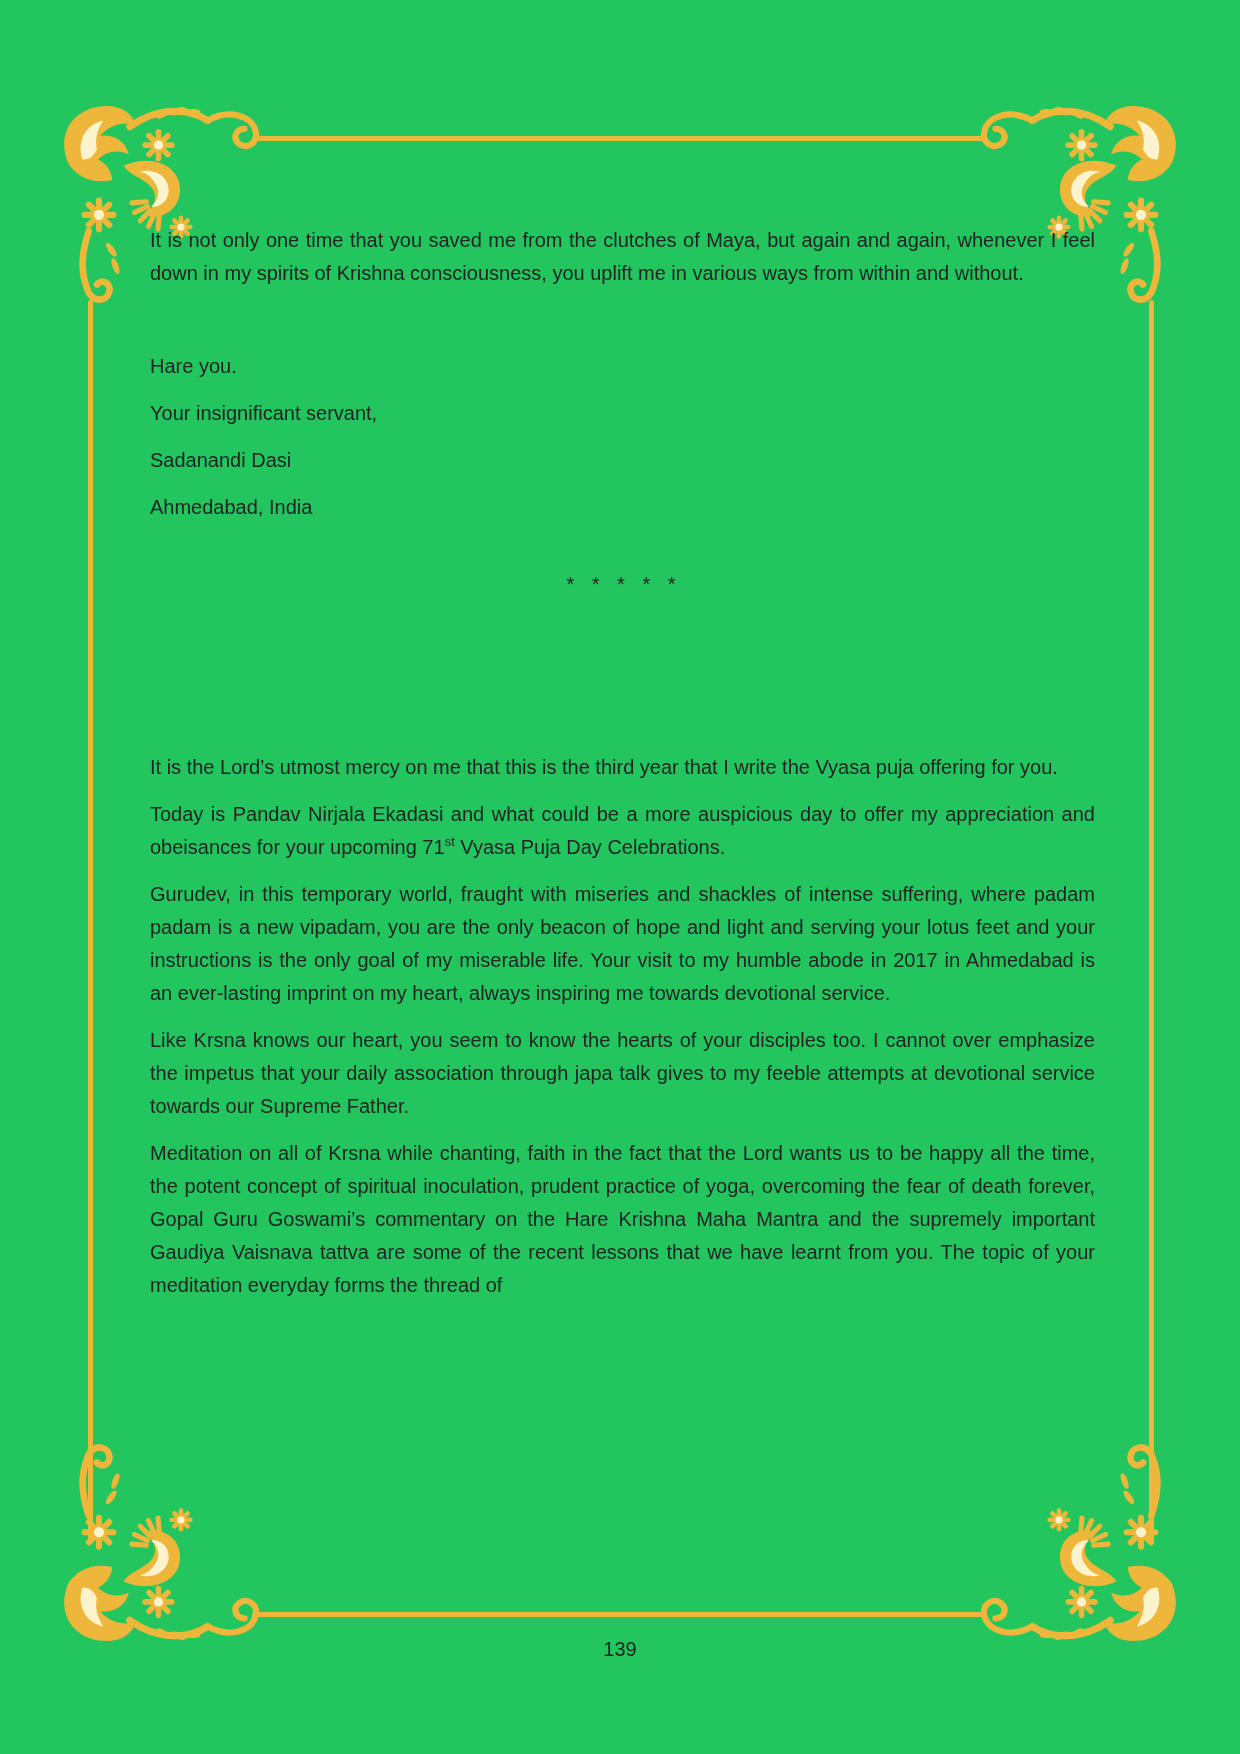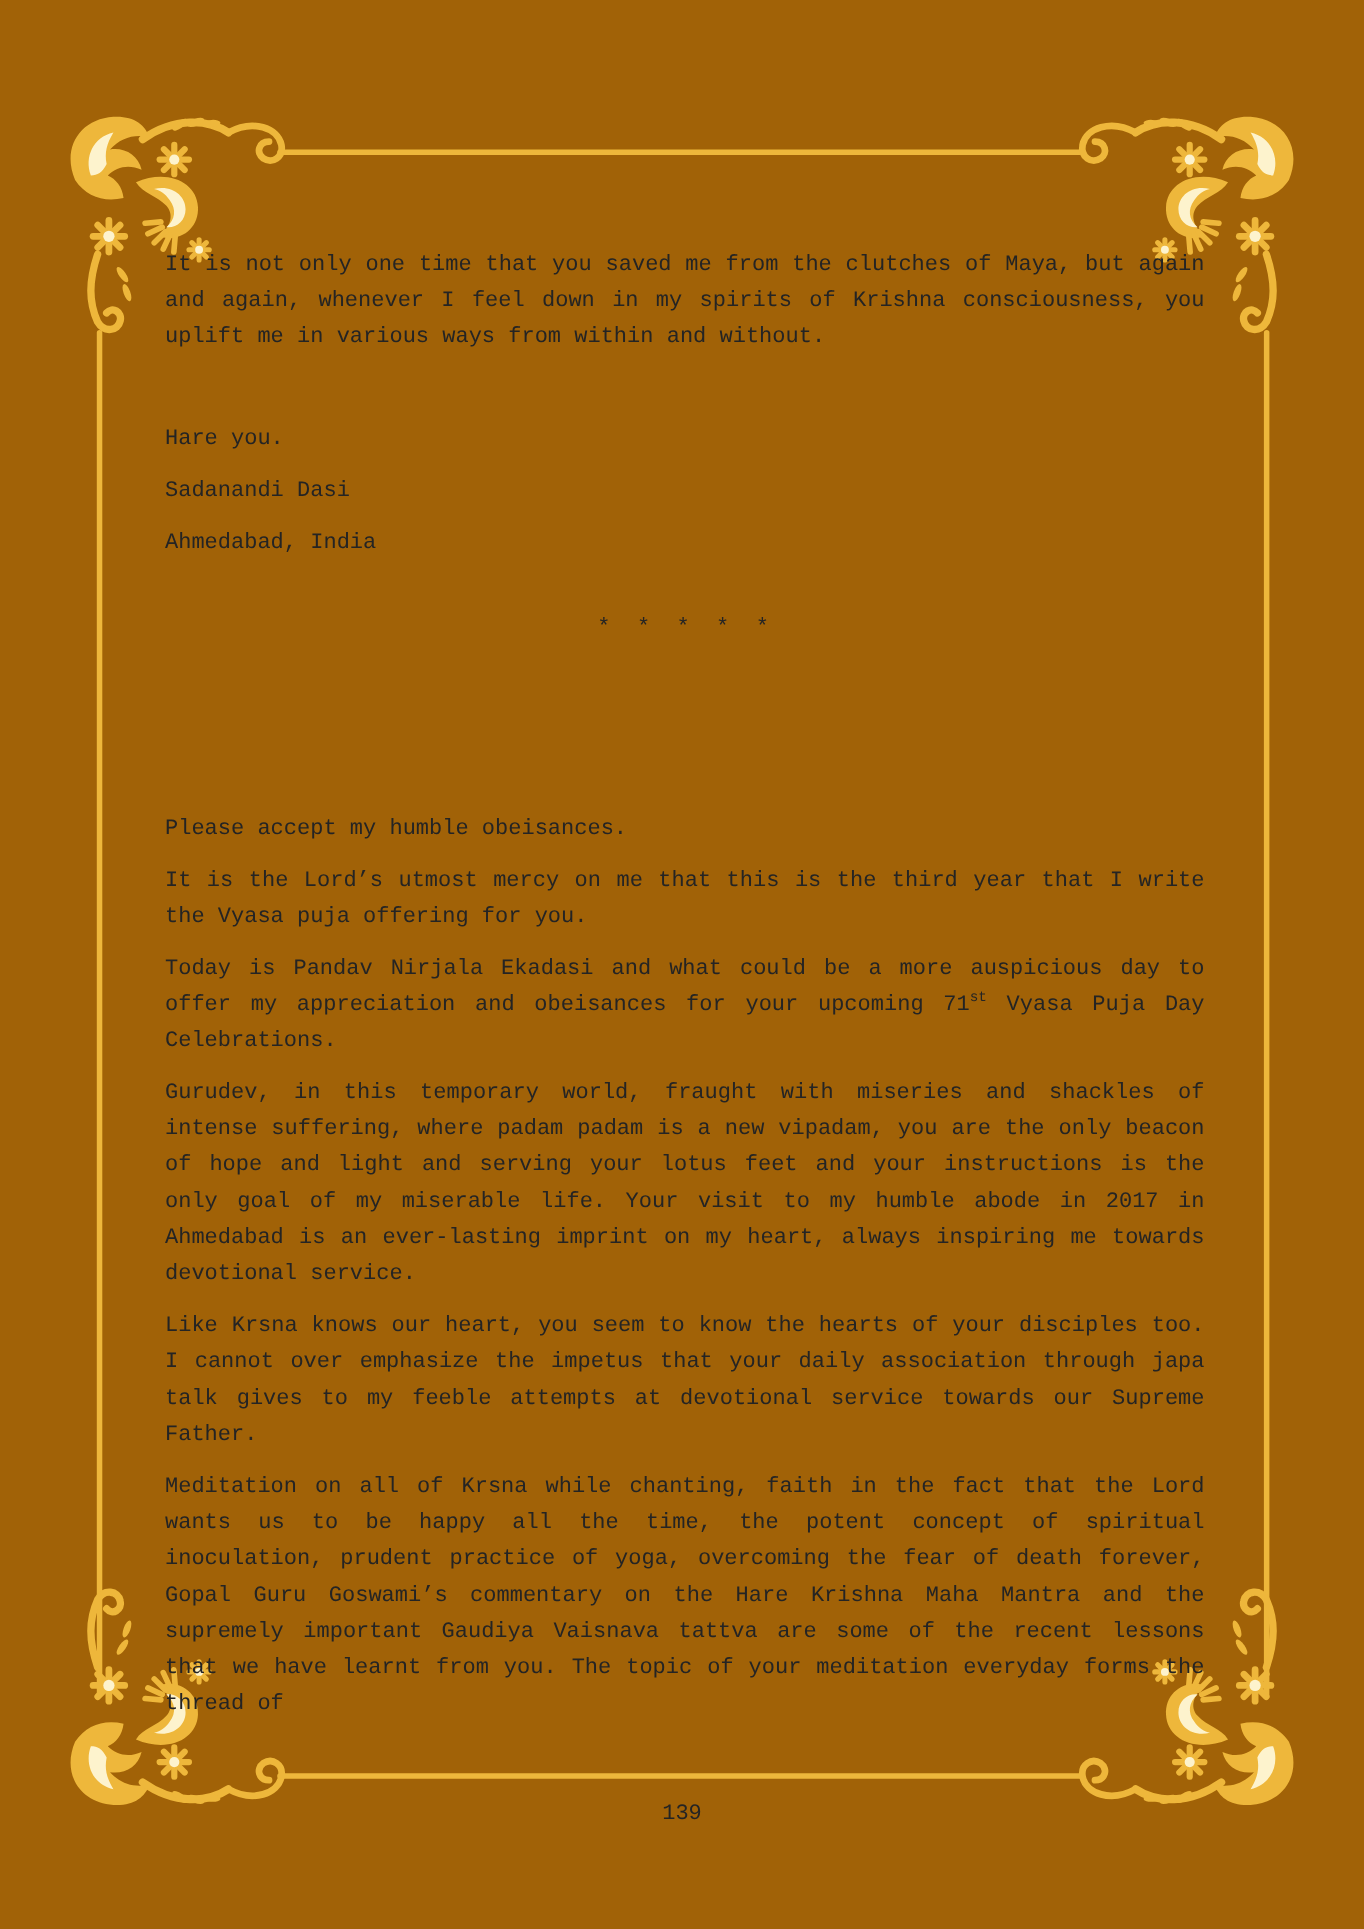--- a/index.html
+++ b/index.html
@@ -4,22 +4,22 @@
 <style>
   html, body {
     margin: 0;
     padding: 0;
     background: #fdf3cd;
   }
   .page {
     position: relative;
     width: 1240px;
     height: 1754px;
-    background: #a16207;
-    font-family: Liberation Mono, monospace;
+    background: #22c55e;
+    font-family: Liberation Sans, sans-serif;
     color: #242424;
     overflow: hidden;
   }
   
   .frame-line {
     position: absolute;
     background: #eeb73b;
     border-radius: 3px;
   }
   .line-top    { left: 252px; top: 136px;  width: 732px; height: 5px; }
@@ -269,26 +269,26 @@
         <ellipse fill="#eeb73b" cx="52" cy="146" rx="3" ry="8" transform="rotate(-35 52 146)"></ellipse>
         <ellipse fill="#eeb73b" cx="56" cy="162" rx="3" ry="8" transform="rotate(-20 56 162)"></ellipse>
       </g>
     </svg>
   </div>
 
   <div class="content">
     <p class="para-first">It is not only one time that you saved me from the clutches of Maya, but again and again, whenever I feel down in my spirits of Krishna consciousness, you uplift me in various ways from within and without.</p>
 
     <p>Hare you.</p>
+    <p>Your insignificant servant,</p>
     <p>Sadanandi Dasi</p>
     <p class="sig-location">Ahmedabad, India</p>
 
     <p class="separator">* * * * *</p>
 
-    <p>Please accept my humble obeisances.</p>
     <p>It is the Lord’s utmost mercy on me that this is the third year that I write the Vyasa puja offering for you.</p>
     <p><span>Today is Pandav Nirjala Ekadasi and what could be a more auspicious day to offer my appreciation and obeisances for your upcoming 71</span><sup class="ord">st</sup><span> Vyasa Puja Day Celebrations.</span></p>
     <p>Gurudev, in this temporary world, fraught with miseries and shackles of intense suffering, where padam padam is a new vipadam, you are the only beacon of hope and light and serving your lotus feet and your instructions is the only goal of my miserable life. Your visit to my humble abode in 2017 in Ahmedabad is an ever-lasting imprint on my heart, always inspiring me towards devotional service.</p>
     <p>Like Krsna knows our heart, you seem to know the hearts of your disciples too. I cannot over emphasize the impetus that your daily association through japa talk gives to my feeble attempts at devotional service towards our Supreme Father.</p>
     <p>Meditation on all of Krsna while chanting, faith in the fact that the Lord wants us to be happy all the time, the potent concept of spiritual inoculation, prudent practice of yoga, overcoming the fear of death forever, Gopal Guru Goswami’s commentary on the Hare Krishna Maha Mantra and the supremely important Gaudiya Vaisnava tattva are some of the recent lessons that we have learnt from you. The topic of your meditation everyday forms the thread of</p>
   </div>
 
   <div class="page-number">139</div>
 </div>
 

